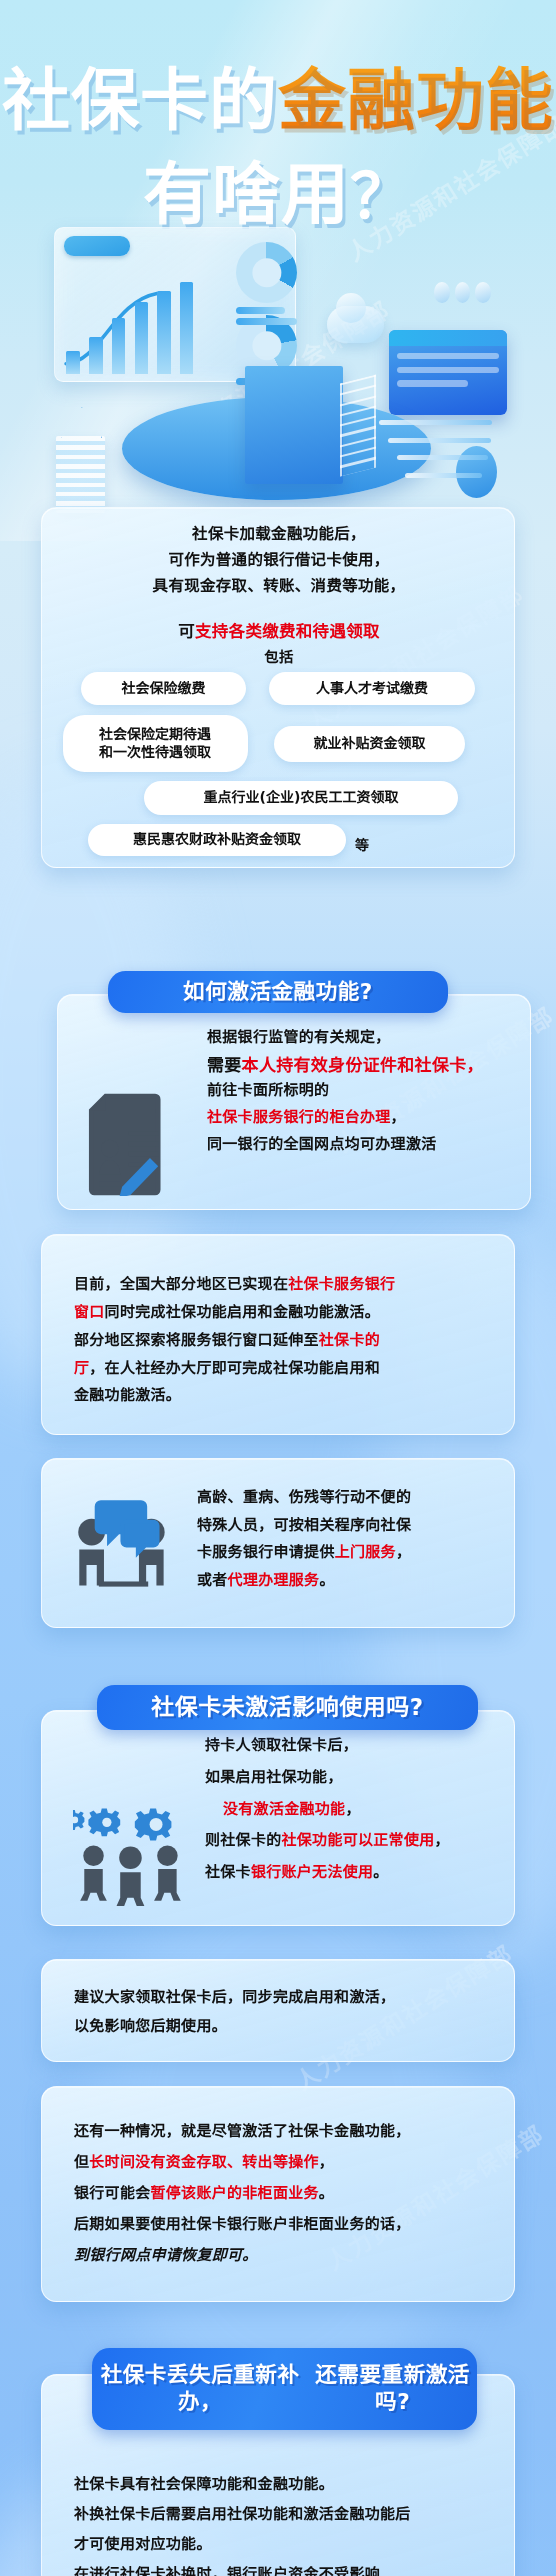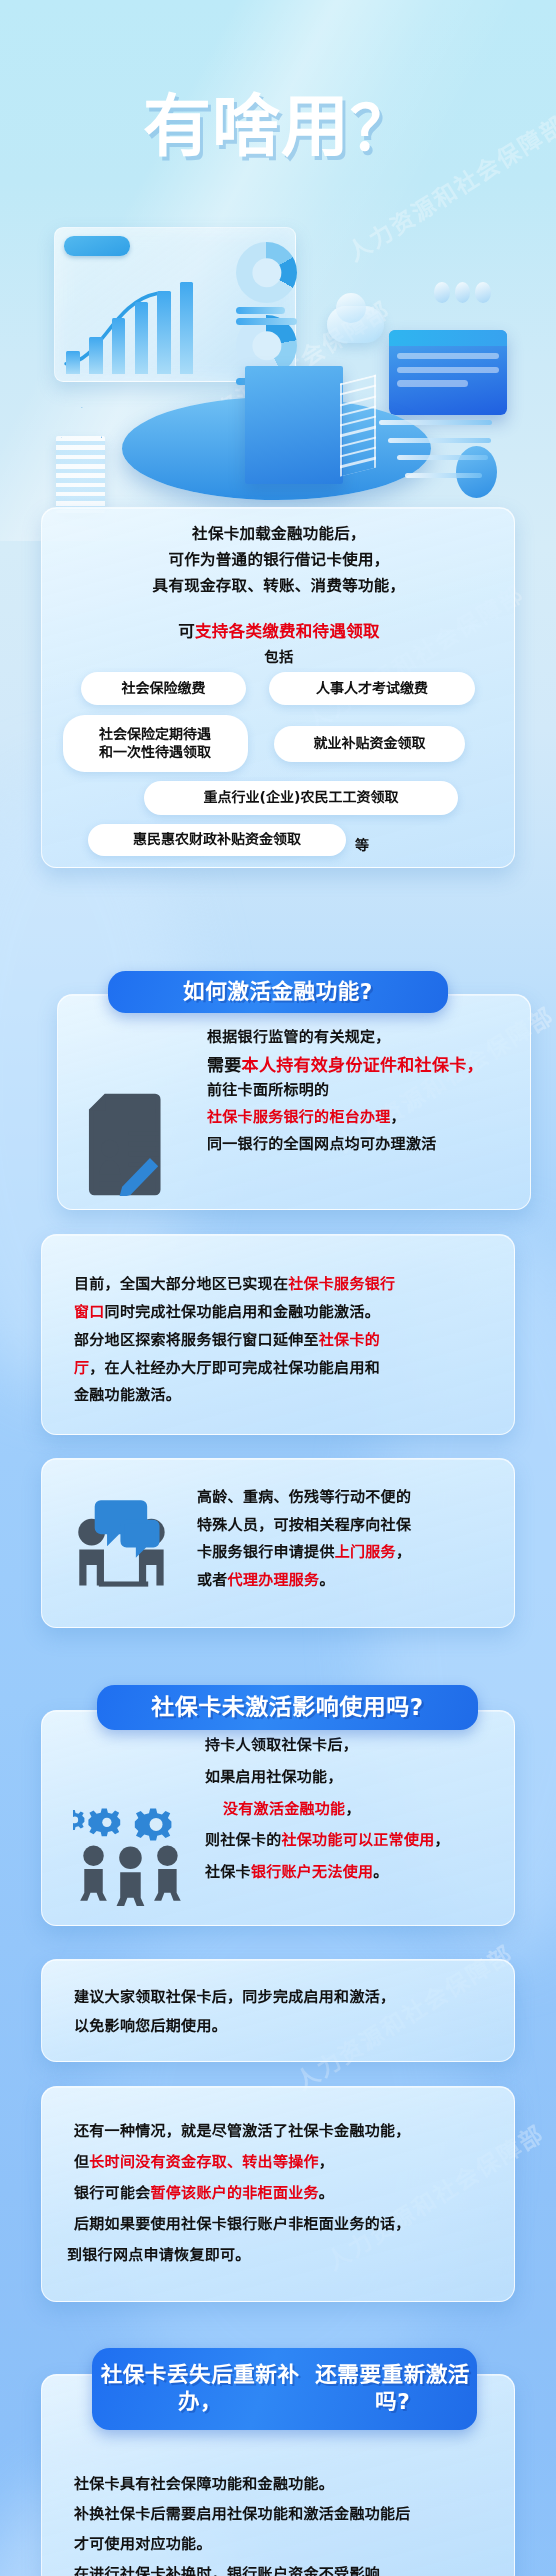--- a/index.html
+++ b/index.html
@@ -144,20 +144,23 @@
 
 <div class="wm" style="left:330px;top:170px;">人力资源和社会保障部</div>
 <div class="wm" style="left:155px;top:355px;">人力资源和社会保障部</div>
 <div class="wm" style="left:289px;top:639px;">人力资源和社会保障部</div>
 <div class="wm" style="left:319px;top:1061px;">人力资源和社会保障部</div>
 <div class="wm" style="left:278px;top:1999px;">人力资源和社会保障部</div>
 <div class="wm" style="left:309px;top:2179px;">人力资源和社会保障部</div>
 
 <div class="hero">
   <div class="title-wrap">
+    <div class="t-line t1">
+      <span class="wht">社保卡的</span><span class="org">金融功能</span>
+    </div>
     <div class="t-line t2">
       <span class="wht">有啥用</span><span class="qmark">？</span>
     </div>
   </div>
 
   <div class="illus">
     <div class="panel">
       <div class="tab"></div>
       <svg class="curve" viewBox="0 0 250 170">
         <path d="M4 160 C70 158 95 40 180 24" stroke="#2f9fe6" stroke-width="7" fill="none" stroke-linecap="round"></path>
@@ -343,21 +346,21 @@
 
 <div class="card" style="left:41px;top:2086px;width:474px;height:216px;">
   <div class="ctext" style="left:32px;top:32px;font-size:15px;">还有一种情况，就是尽管激活了社保卡金融功能，</div>
   <div class="ctext" style="left:32px;top:63px;font-size:15px;">
     <span>但</span><span class="r">长时间没有资金存取、转出等操作</span><span>，</span>
   </div>
   <div class="ctext" style="left:32px;top:94px;font-size:15px;">
     <span>银行可能会</span><span class="r">暂停该账户的非柜面业务</span><span>。</span>
   </div>
   <div class="ctext" style="left:32px;top:125px;font-size:15px;">后期如果要使用社保卡银行账户非柜面业务的话，</div>
-  <div class="ctext" style="left:25px;top:156px;font-size:15px;">到银行网点申请恢复即可。</div>
+  <div class="ctext" style="left:32px;top:156px;font-size:15px;font-style:italic;">到银行网点申请恢复即可。</div>
 </div>
 
 <div class="sec-head" style="left:92px;top:2348px;width:385px;height:82px;flex-direction:row;">
   <span class="txt" style="font-size:21.6px;">社保卡丢失后重新补办，</span>
   <span class="txt" style="font-size:21.6px;">还需要重新激活吗?</span>
 </div>
 
 <div class="card" style="left:41px;top:2374px;width:474px;height:216px;">
   <div class="ctext" style="left:32px;top:97px;font-size:15px;">社保卡具有社会保障功能和金融功能。</div>
   <div class="ctext r" style="left:32px;top:127px;font-size:15px;">补换社保卡后需要启用社保功能和激活金融功能后</div>

